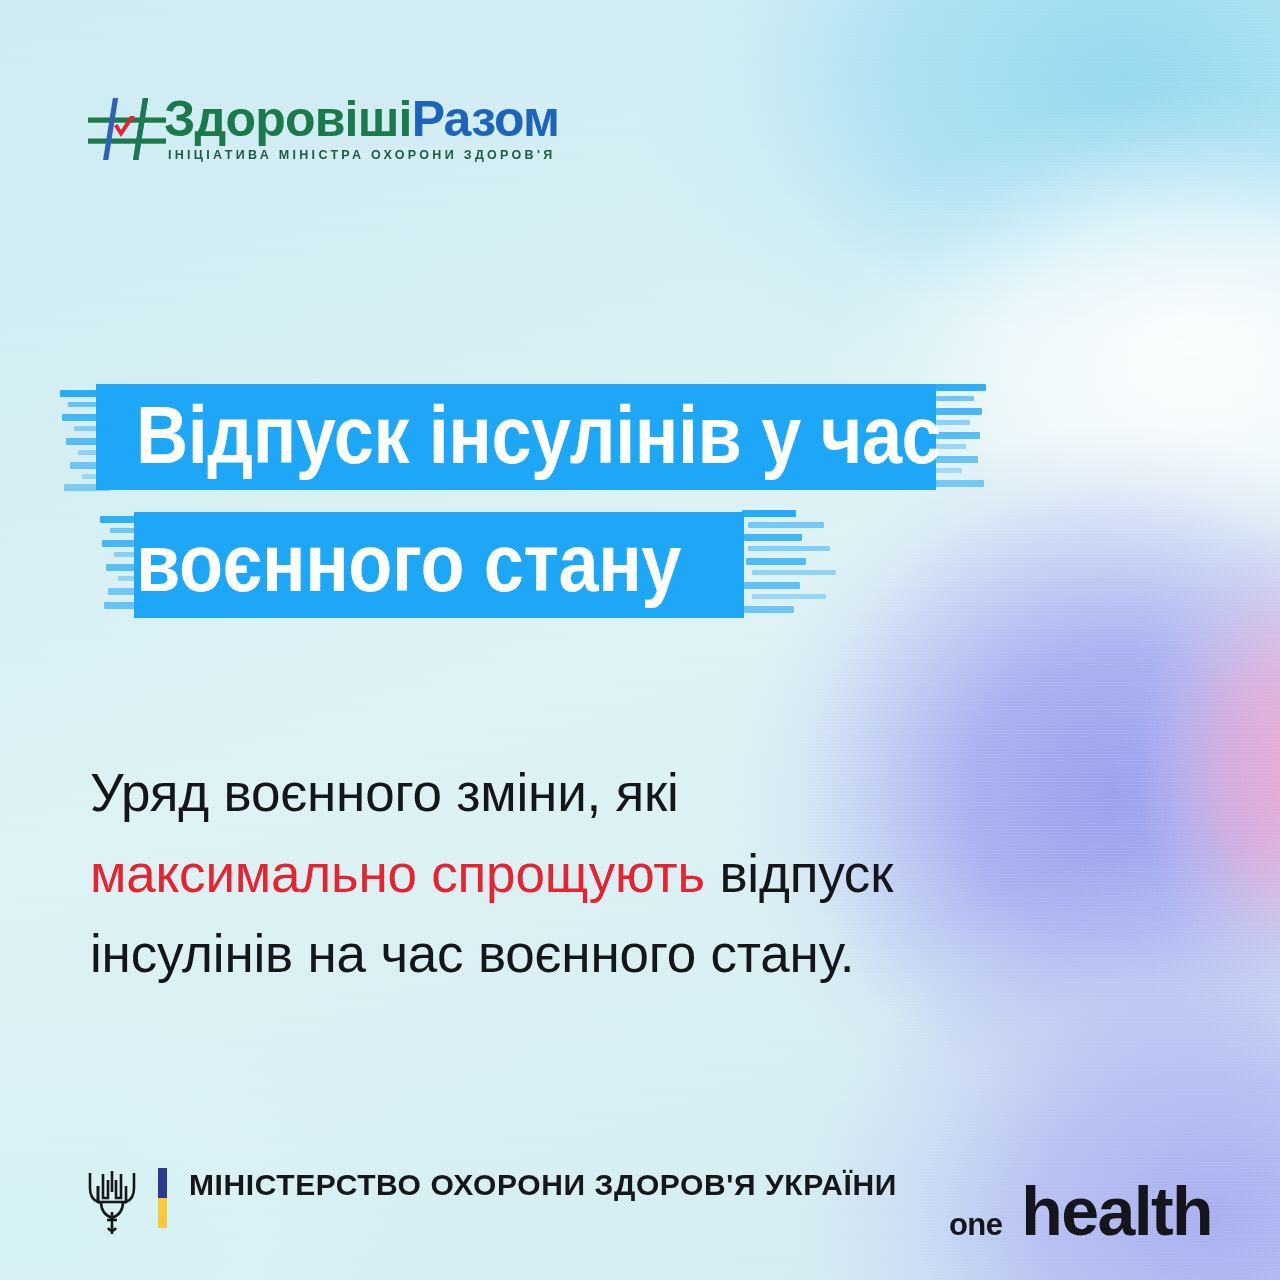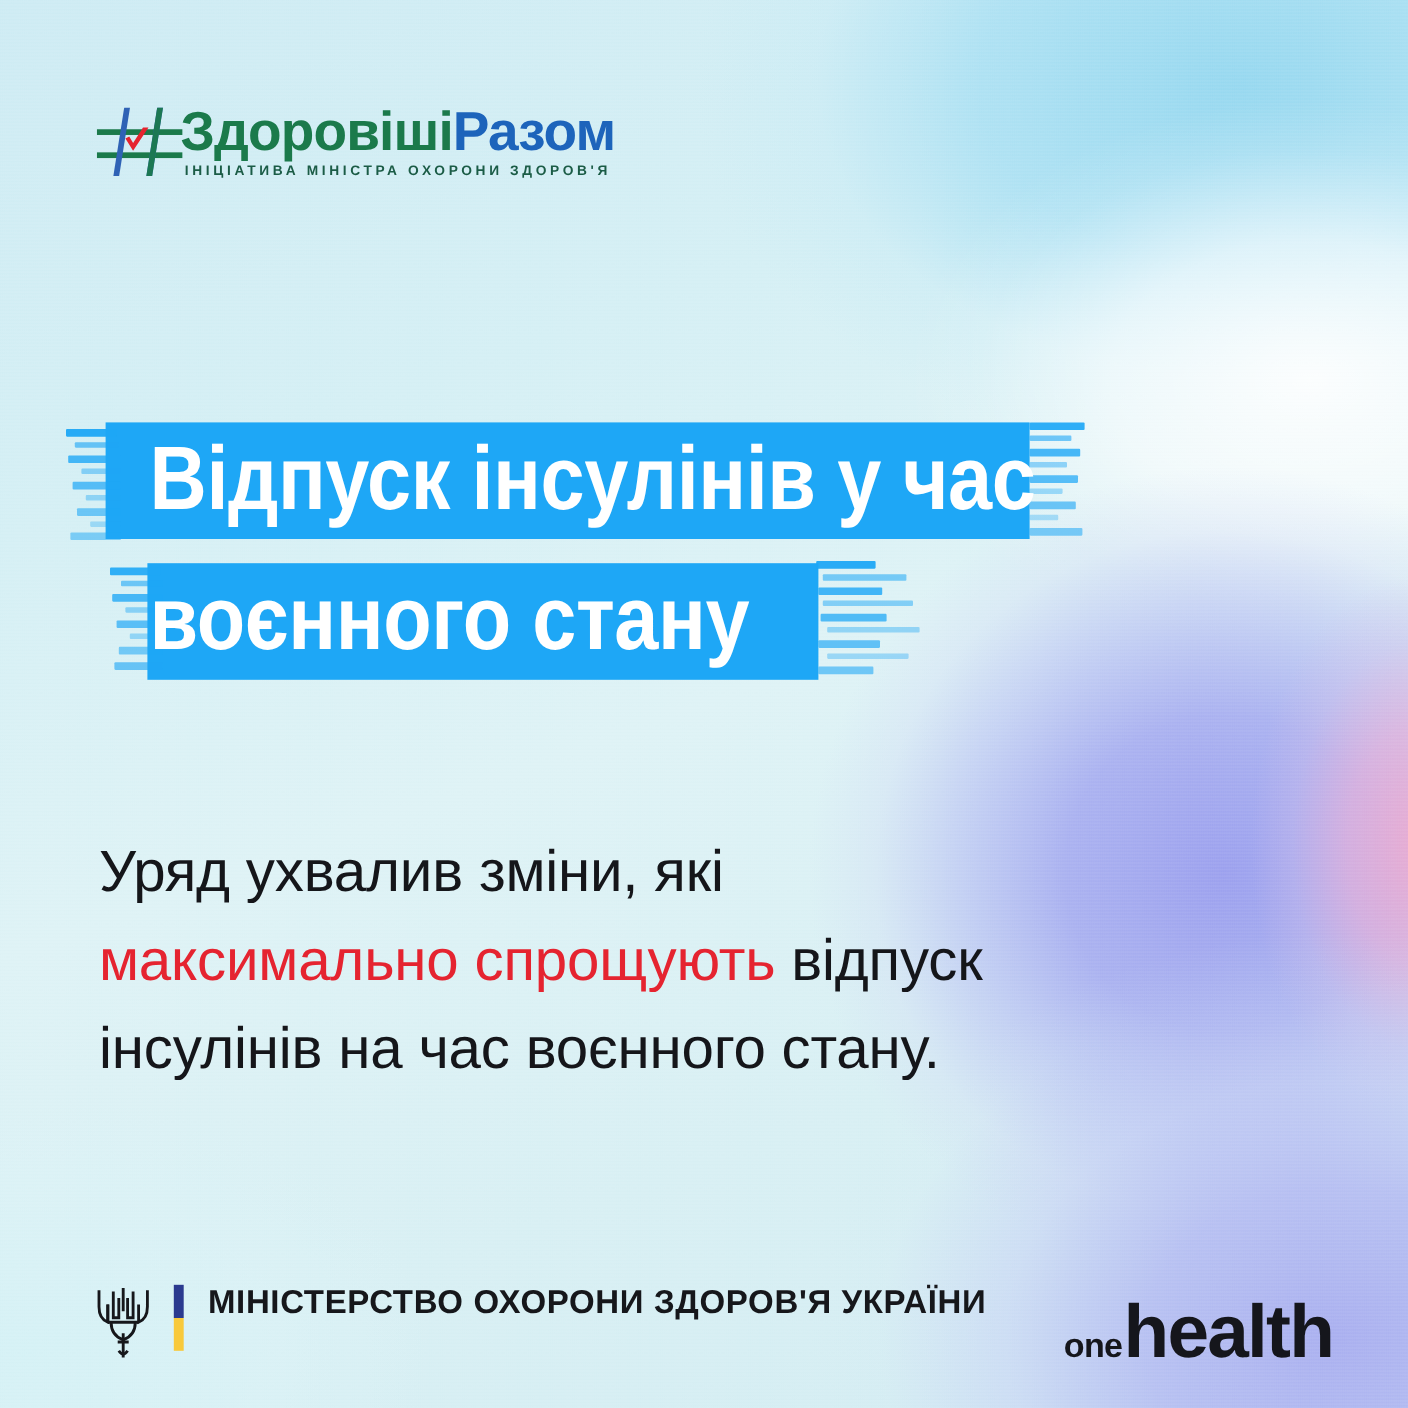--- a/index.html
+++ b/index.html
@@ -231,20 +231,21 @@
   }
 
   
   .onehealth {
     position: absolute;
     right: 68px;
     top: 1172px;
     display: flex;
     align-items: baseline;
     color: #15161c;
+    gap: 18px;
   }
   .oh-one {
     font-size: 31px;
     font-weight: 700;
     letter-spacing: -0.6px;
   }
   .oh-health {
     font-size: 68px;
     font-weight: 600;
     letter-spacing: -1.6px;
@@ -340,21 +341,21 @@
           <span class="streak" style="right:-40px; top:64px; width:84px; opacity:.40; height:5px;"></span>
           <span class="streak" style="right:-4px;  top:76px; width:56px; opacity:.66;"></span>
           <span class="streak" style="right:-30px; top:88px; width:74px; opacity:.36; height:5px;"></span>
           <span class="streak" style="right:2px;  top:100px; width:50px; opacity:.58;"></span>
         </div>
       </div>
       <div class="headline-text l2">воєнного стану</div>
     </div>
   </div>
 
-  <p class="body-copy"><span>Уряд ухвалив зміни, які </span><span class="hl">максимально спрощують</span><span> відпуск інсулінів на час воєнного стану.</span></p>
+  <p class="body-copy"><span>Уряд воєнного зміни, які </span><span class="hl">максимально спрощують</span><span> відпуск інсулінів на час воєнного стану.</span></p>
 
   <div class="moz">
     <svg class="moz-trident" viewBox="0 0 52 68">
       <g fill="none" stroke="#16171b" stroke-width="2.6" stroke-linecap="butt" stroke-linejoin="miter">
 
         <path d="M4 5 L4 20 Q4 31 12 34 L12 18"></path>
         <path d="M12 18 L12 34"></path>
 
         <path d="M48 5 L48 20 Q48 31 40 34 L40 18"></path>
 

